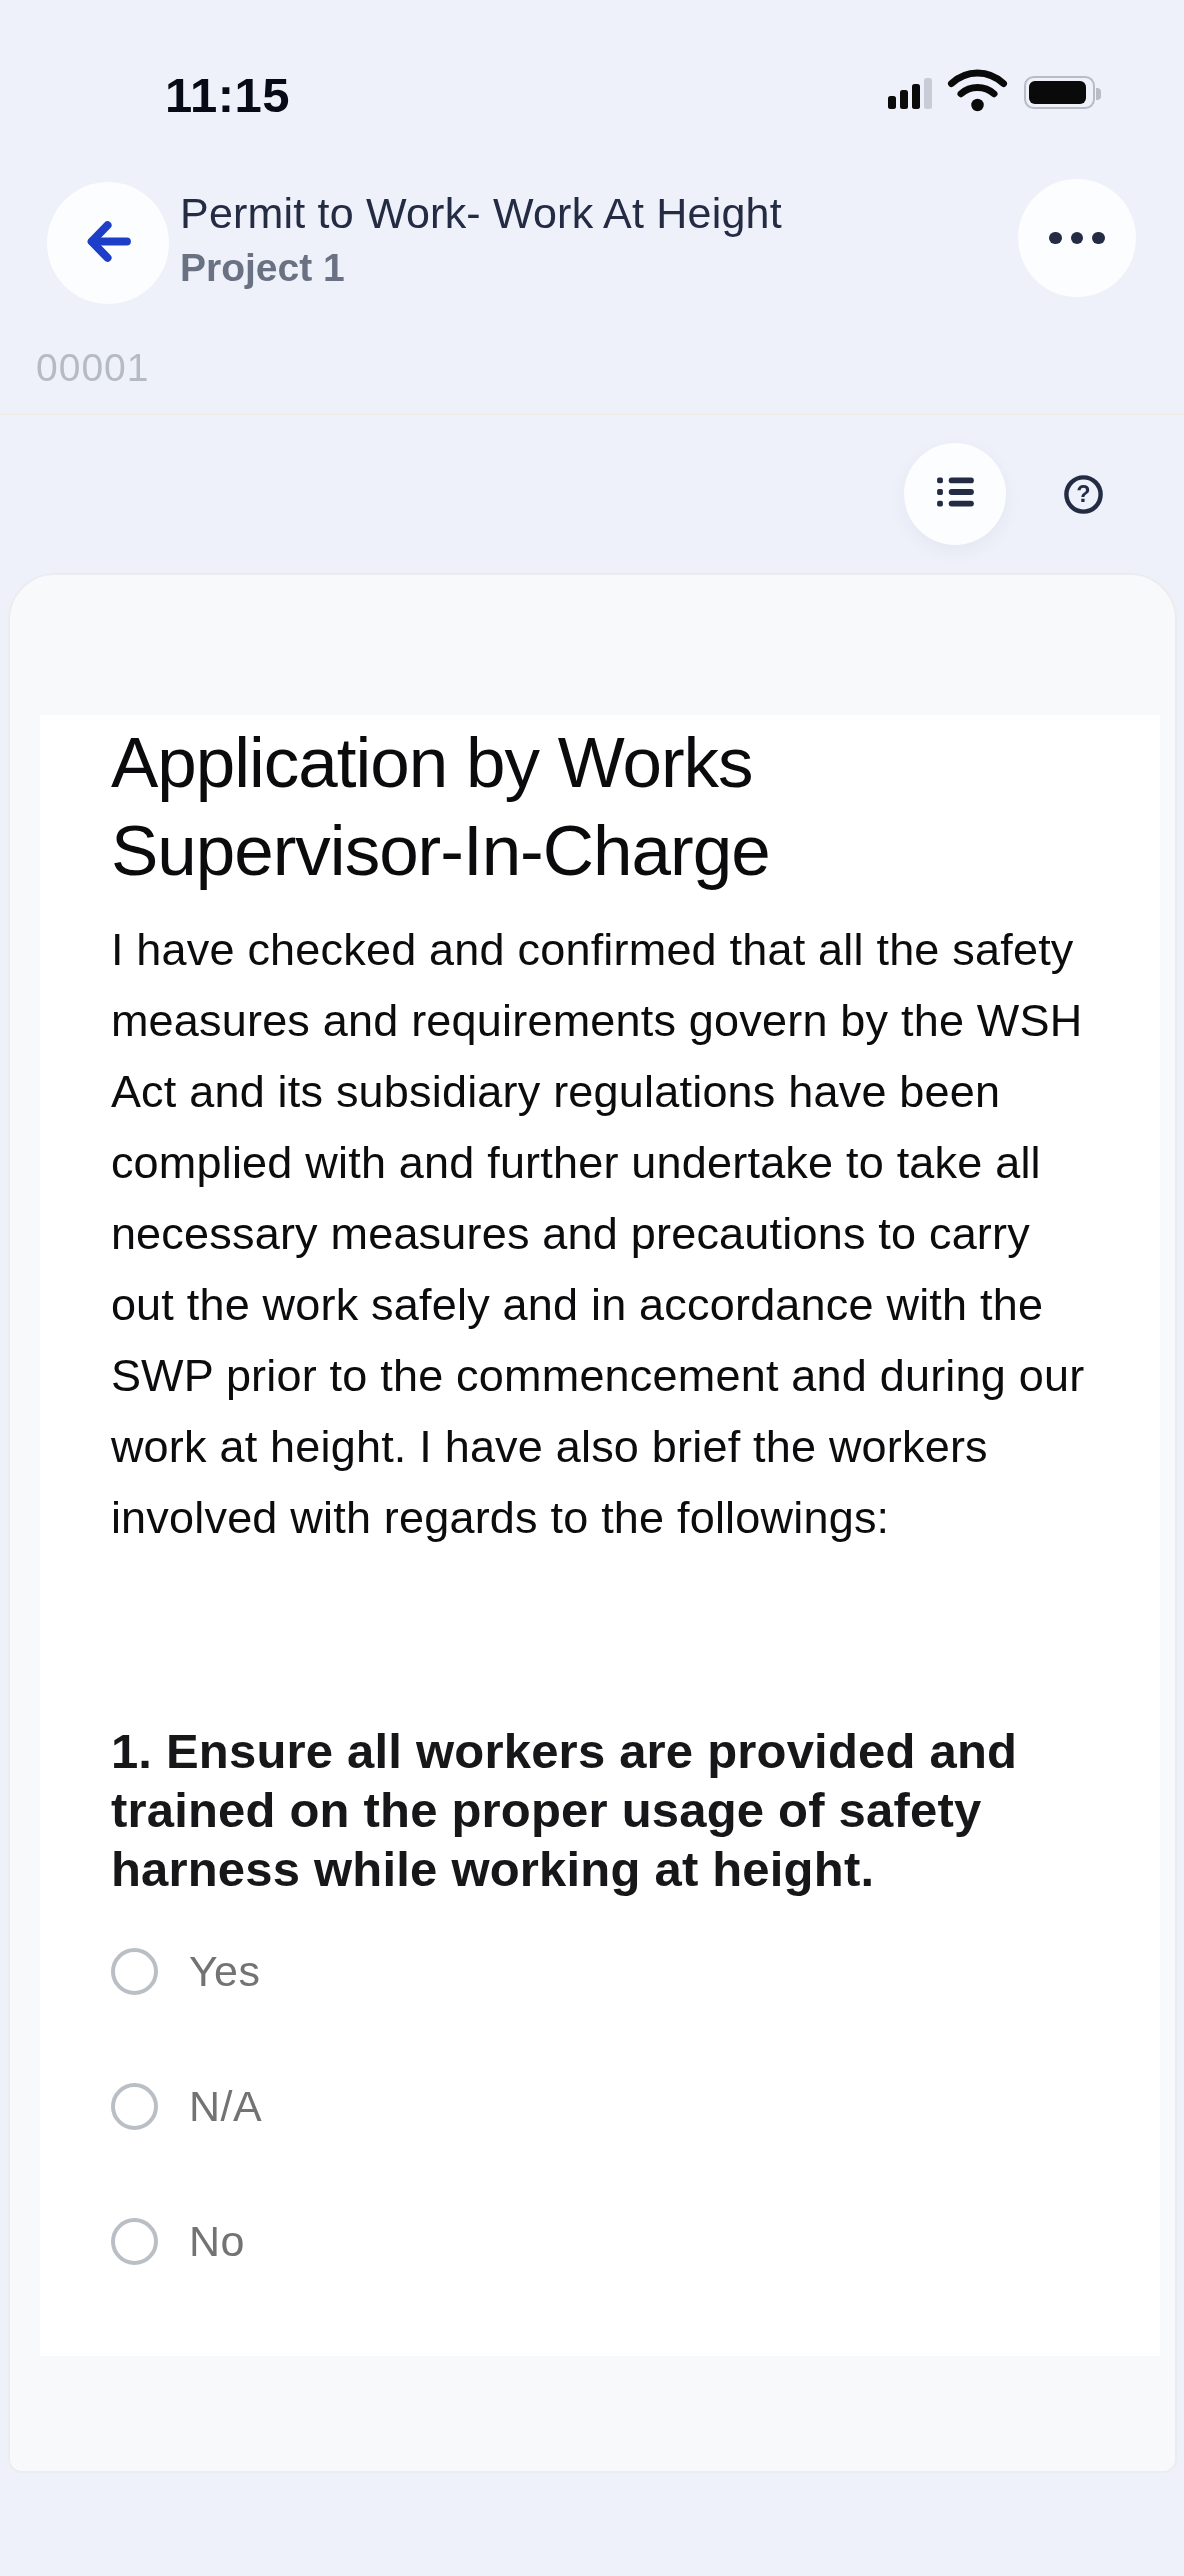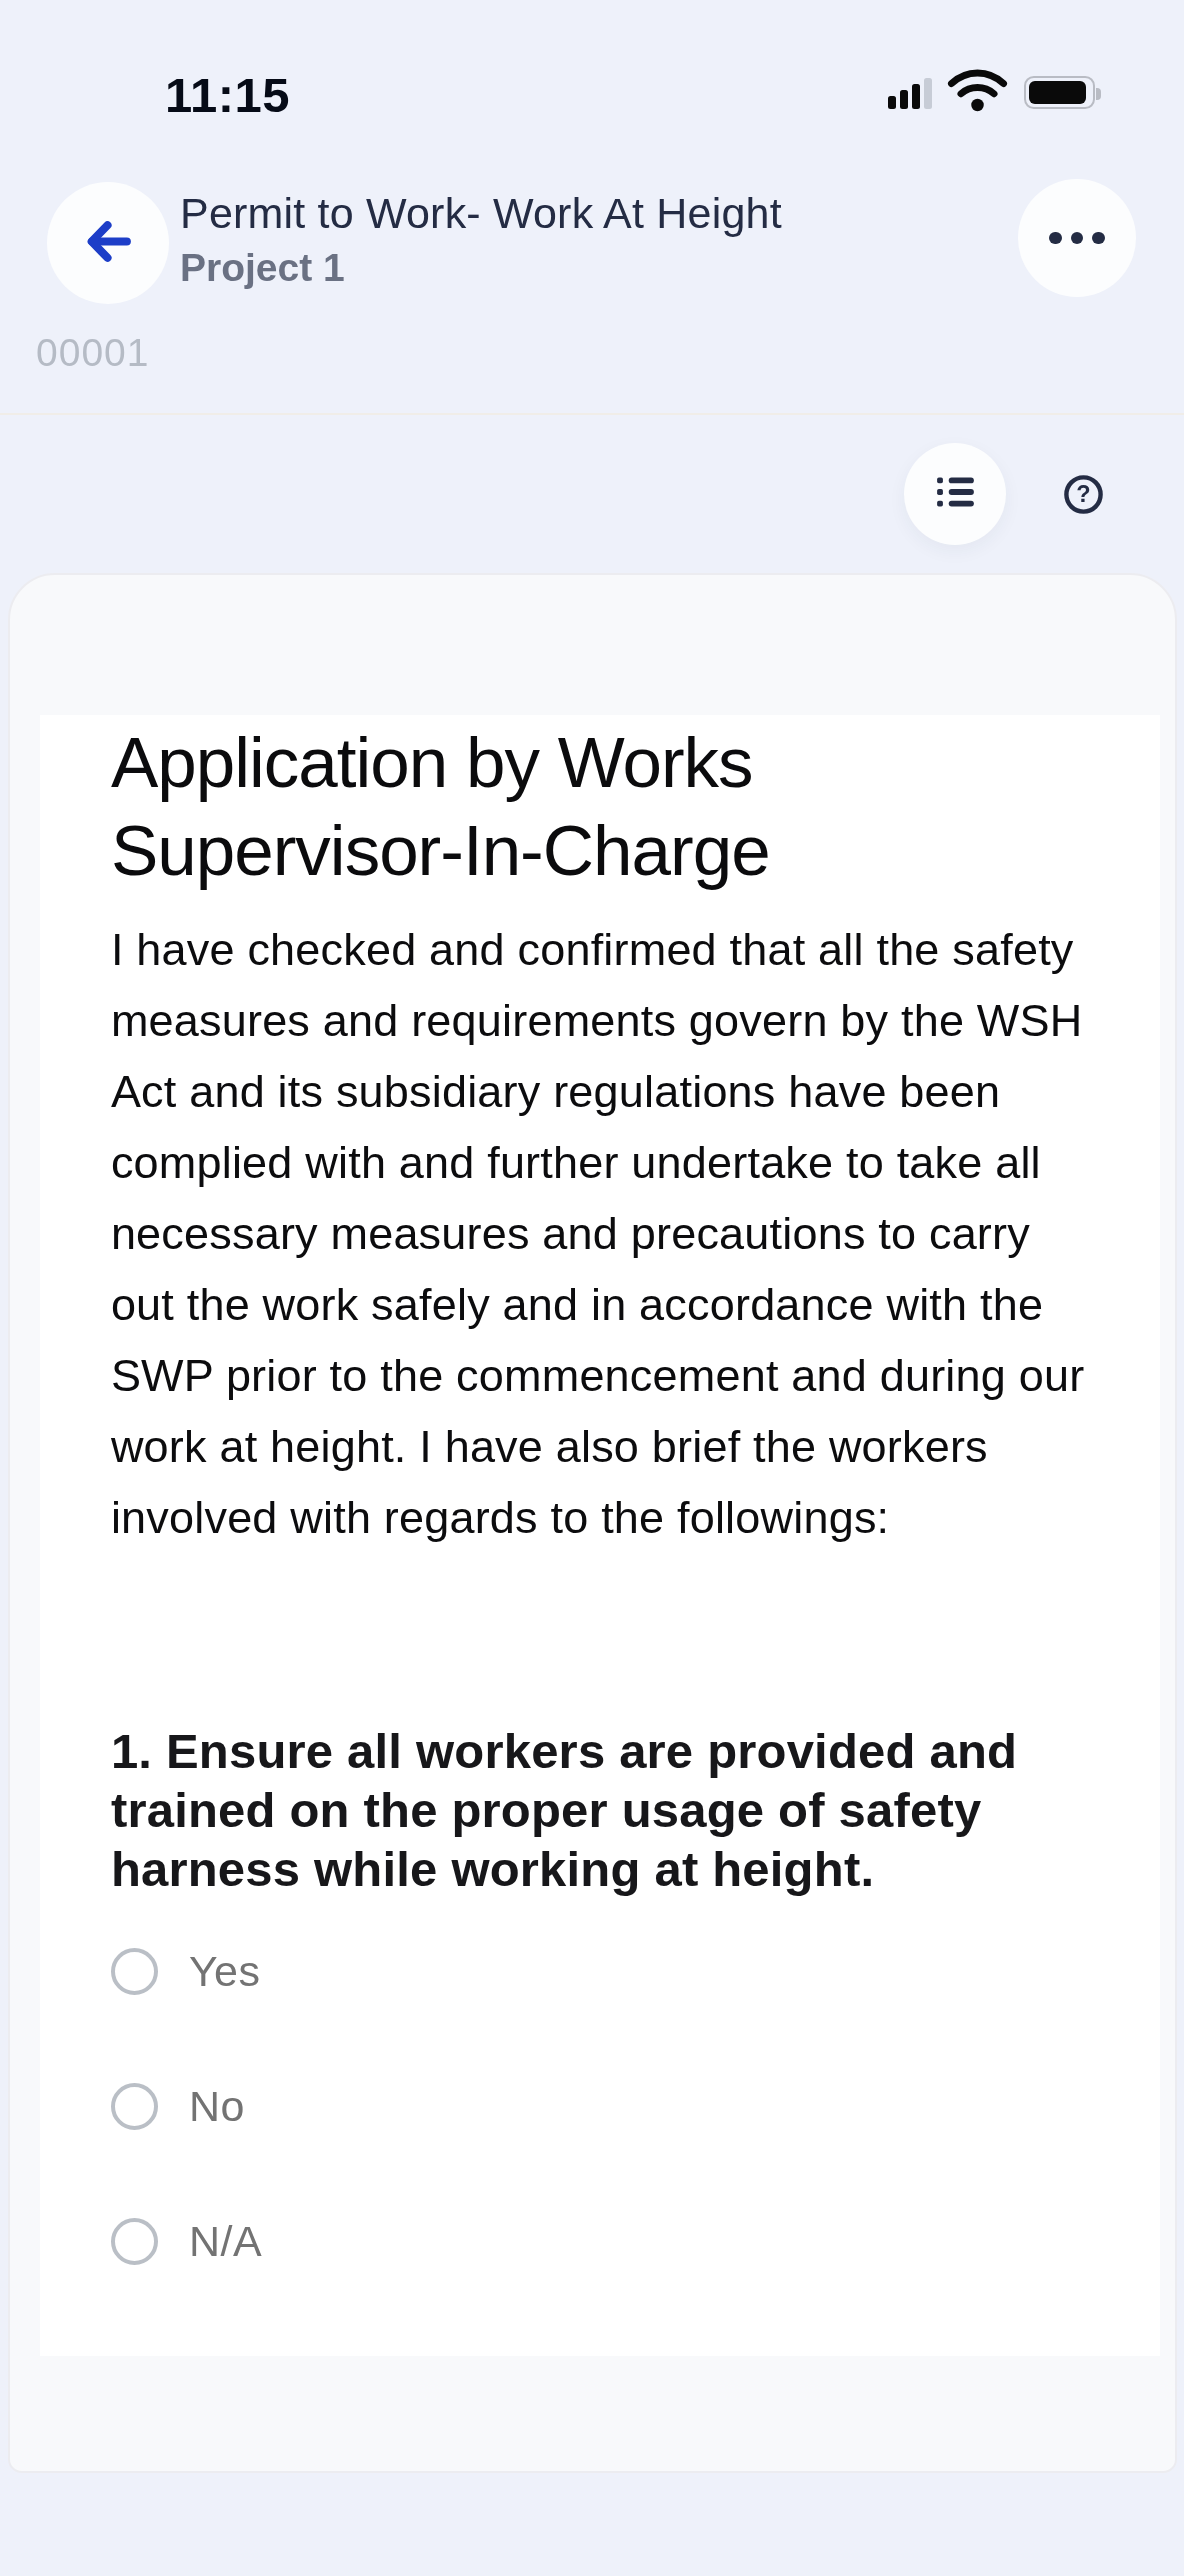--- a/index.html
+++ b/index.html
@@ -28,21 +28,21 @@
   .battery .nub{ position:absolute; right:-7.9px; top:9.8px; width:4.9px; height:11.8px; background:#b9bcc4; border-radius:0 3.9px 3.9px 0; }
   
   .circle-btn{ position:absolute; background:#fcfdfe; border-radius:50%;
     display:flex; align-items:center; justify-content:center; }
   .back-btn{ left:47px; top:182px; width:122px; height:122px; }
   .more-btn{ left:1018px; top:179px; width:118px; height:118px; gap:8.8px; }
   .more-btn .dot{ width:12.8px; height:12.8px; border-radius:50%; background:#242c44; }
   .title-block{ position:absolute; left:180px; top:189px; }
   .page-title{ font-size:43px; font-weight:400; color:#242c44; letter-spacing:0.2px; }
   .page-subtitle{ margin-top:7.9px; font-size:39px; font-weight:700; color:#6a7183; }
-  .permit-number{ position:absolute; left:36px; top:331px; font-size:39px; color:#b5bbc5; letter-spacing:1px; }
+  .permit-number{ position:absolute; left:36px; top:346px; font-size:39px; color:#b5bbc5; letter-spacing:1px; }
   .header-divider{ position:absolute; left:0; top:413px; width:100%; height:2px; background:#f0ede8; }
   
   .list-btn{ left:904px; top:443px; width:102px; height:102px; box-shadow:0 5.9px 17.7px rgba(40,50,80,.05); }
   .help-btn{ position:absolute; left:1062px; top:473px; width:43px; height:43px; background:transparent; }
   
   .card{
     position:absolute; left:7.9px; top:573px; width:1169px; height:1900px;
     background:#f8f9fb; border:2px solid #ececf0;
     border-radius:47px 47px 13.8px 13.8px; overflow:hidden;
   }
@@ -141,24 +141,24 @@
       <div class="declaration">I have checked and confirmed that all the safety measures and requirements govern by the WSH Act and its subsidiary regulations have been complied with and further undertake to take all necessary measures and precautions to carry out the work safely and in accordance with the SWP prior to the commencement and during our work at height. I have also brief the workers involved with regards to the followings:</div>
       <div class="question">1. Ensure all workers are provided and trained on the proper usage of safety harness while working at height.</div>
 
       <div class="options">
         <div class="option">
           <span class="radio"></span>
           <span class="option-label">Yes</span>
         </div>
         <div class="option">
           <span class="radio"></span>
-          <span class="option-label">No</span>
+          <span class="option-label">N/A</span>
         </div>
         <div class="option">
           <span class="radio"></span>
-          <span class="option-label">N/A</span>
+          <span class="option-label">No</span>
         </div>
       </div>
     </div>
   </div>
 
 </div>
 
 
 </body></html>

